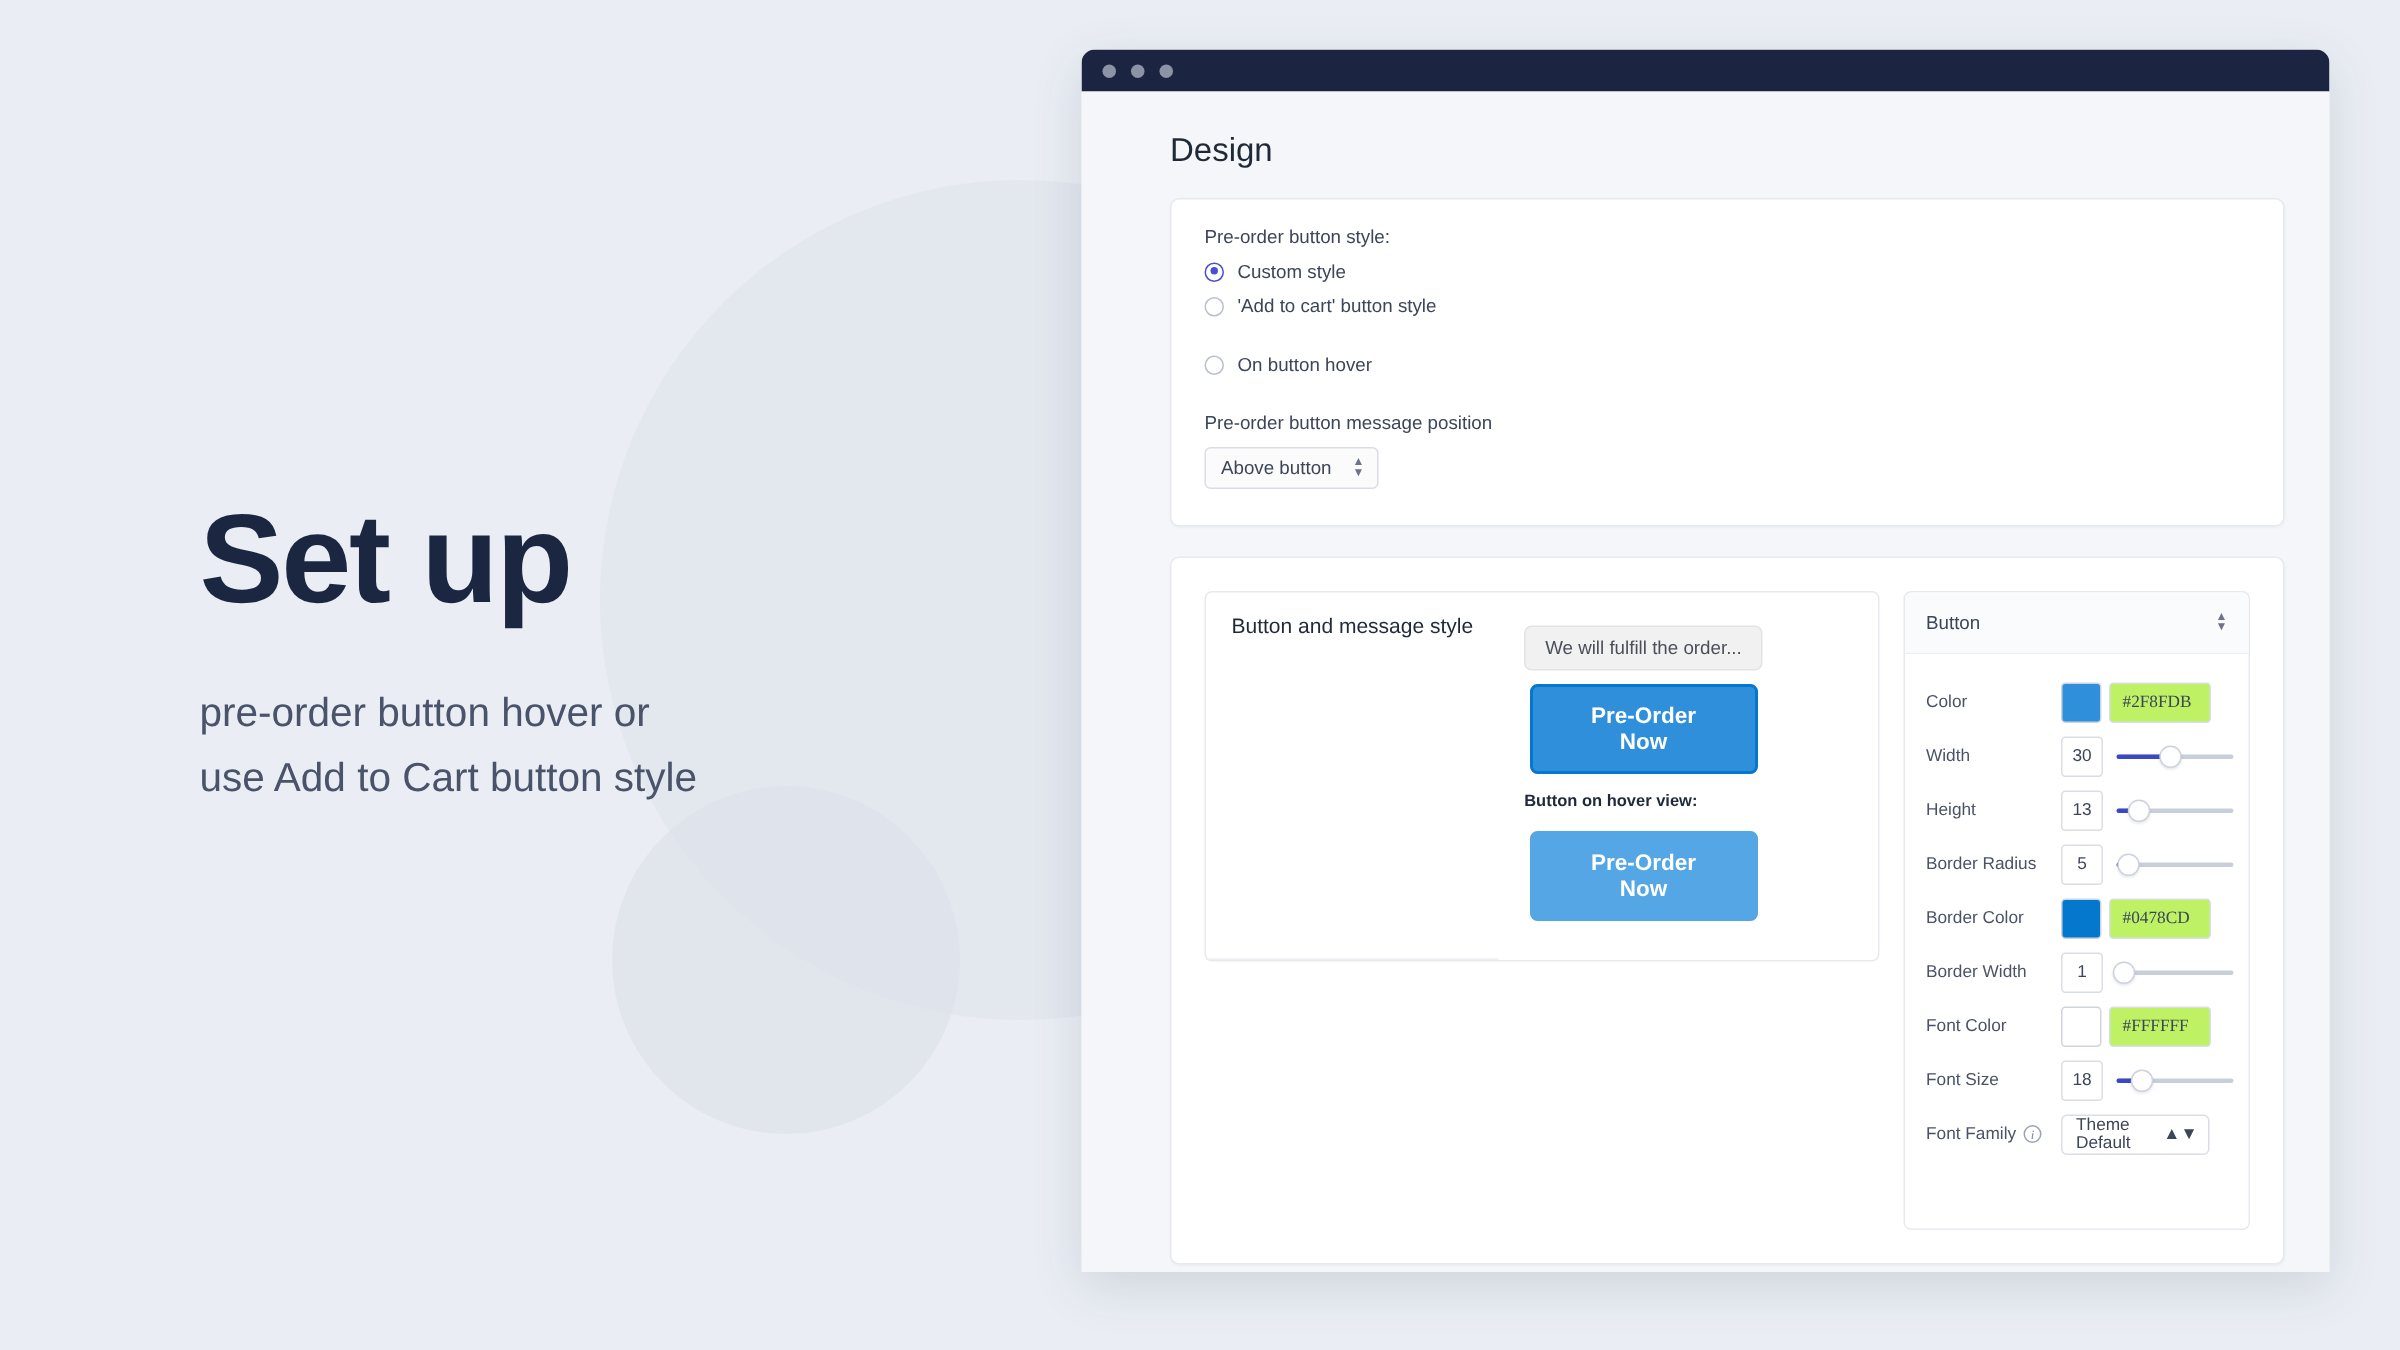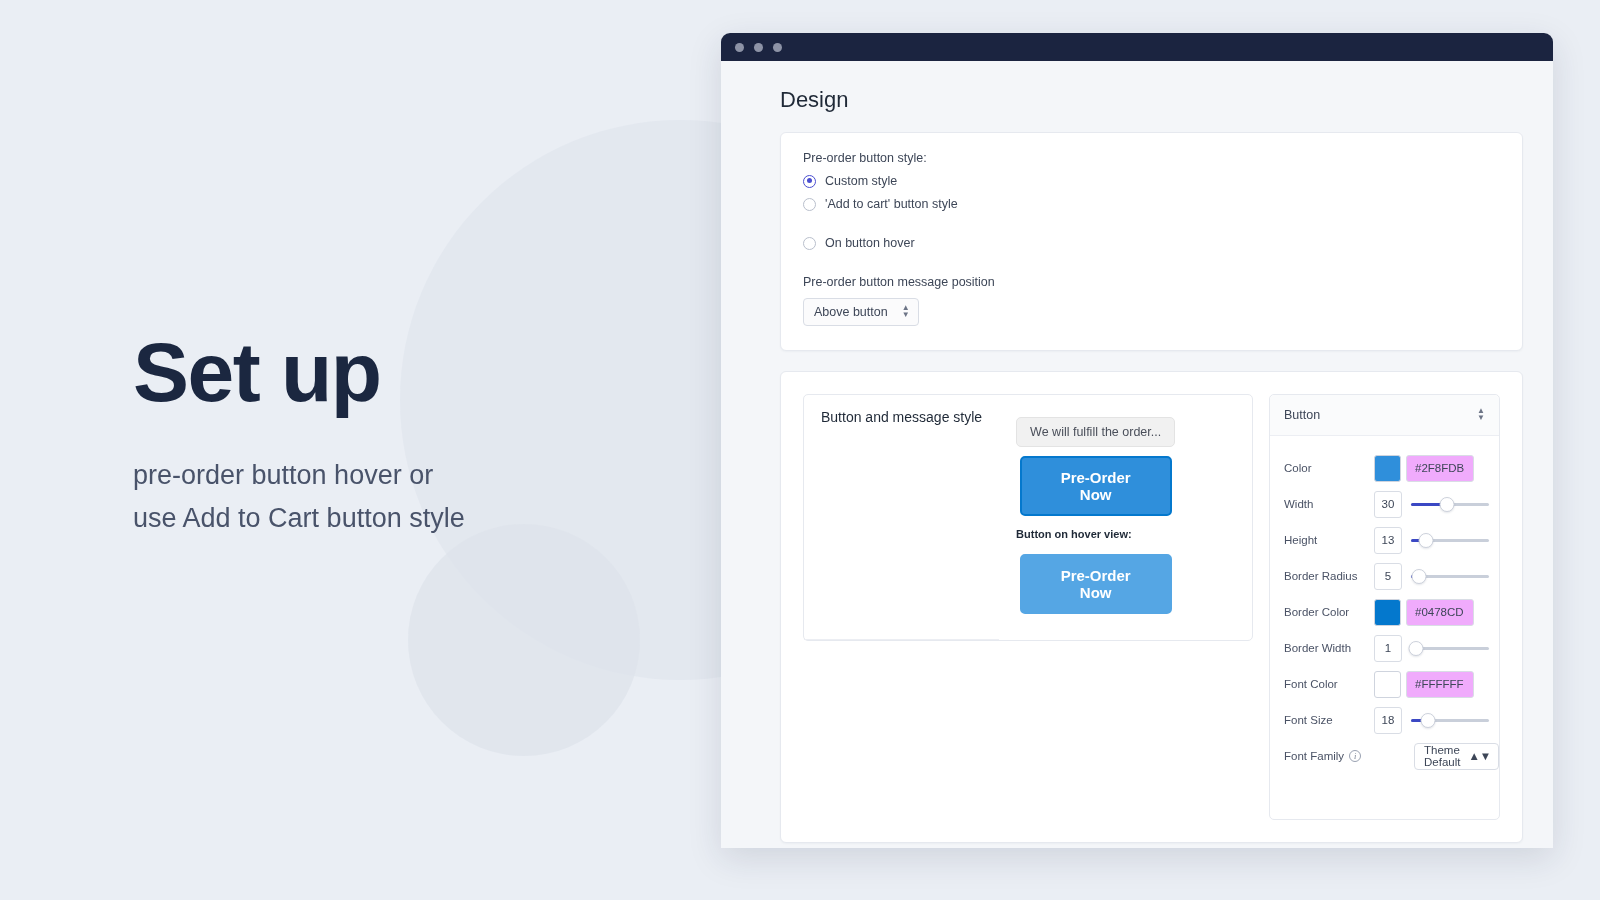--- a/index.html
+++ b/index.html
@@ -273,22 +273,23 @@
   .hexbox {
     margin-left: 5px;
     width: 68px; height: 27px;
     border: 1px solid #d9dde5;
     border-radius: 3px;
     font-size: 11.5px;
     color: #3d4657;
     display: flex;
     align-items: center;
     padding-left: 8px;
-    background: #f0abfc;
+    background: #bef264;
     cursor: text;
+    font-family: Liberation Serif, serif;
   }
   .numbox {
     width: 28px; height: 27px;
     border: 1px solid #d9dde5;
     border-radius: 3px;
     font-size: 11.5px;
     color: #3d4657;
     display: flex;
     align-items: center;
     justify-content: center;
@@ -336,21 +337,20 @@
     justify-content: flex-end;
     gap: 8px;
     width: 99px; height: 27px;
     padding: 0 7px 0 9px;
     background: #fff;
     border: 1px solid #d9dde5;
     border-radius: 4px;
     font-size: 11.5px;
     color: #3d4657;
     cursor: pointer;
-    margin-left: 40px;
   }
 
   .fontstyle-group { display: flex; }
   .fs-btn {
     width: 27px; height: 27px;
     border: 1px solid #d9dde5;
     background: #fff;
     font-family: "Liberation Serif", serif;
     font-size: 13px;
     color: #1f2937;

